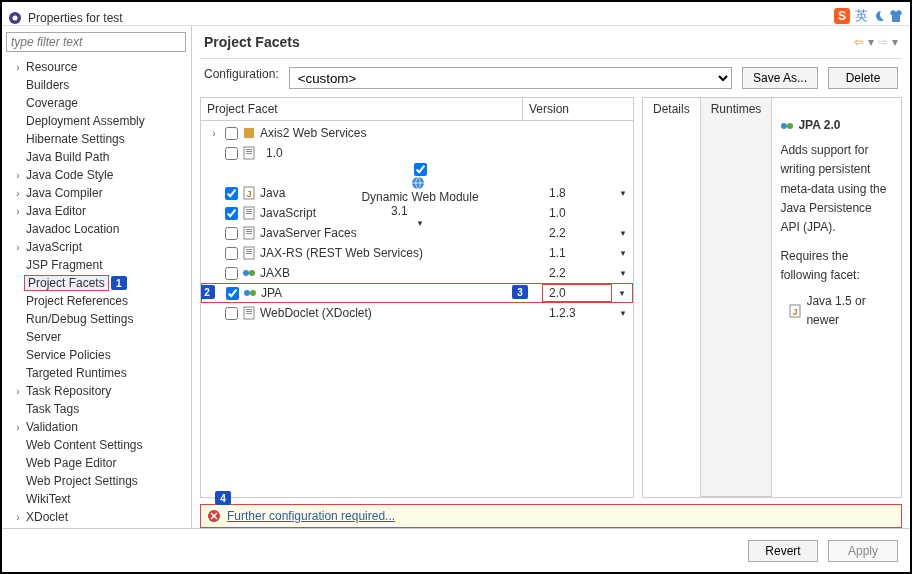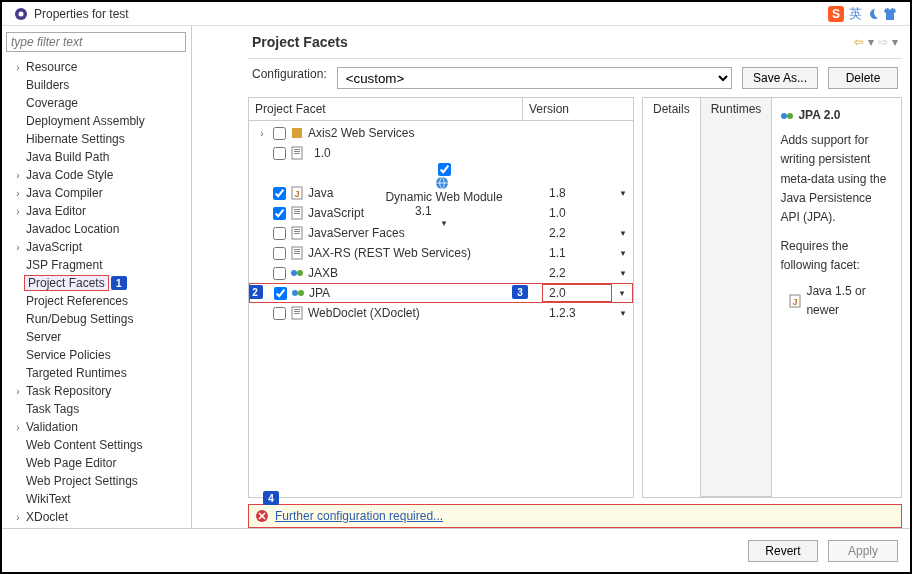--- a/index.html
+++ b/index.html
@@ -1,22 +1,22 @@
 <!DOCTYPE html>
 <html><head>
 <meta charset="utf-8">
 <style>
 * { box-sizing: border-box; margin: 0; padding: 0; }
 body { font-family: "Segoe UI", Tahoma, sans-serif; font-size: 12px; background: #fff; color: #333; }
 .window { width: 912px; height: 574px; border: 2px solid #000; position: relative; overflow: hidden; }
-.titlebar { height: 24px; display: flex; align-items: center; padding: 0 12px; border-bottom: 1px solid #ddd; }
+.titlebar { height: 24px; display: flex; align-items: flex-end; padding: 0 6px; border-bottom: 1px solid #ddd; }
 .titlebar .icon { width: 14px; height: 14px; margin-right: 6px; display: flex; align-items: center; justify-content: center; }
 .titlebar .title { flex: 1; font-size: 12px; }
 .titlebar .right-icons { display: flex; align-items: center; gap: 2px; }
-.body { display: flex; height: 502px; gap: 48px; }
+.body { display: flex; height: 502px; }
 .sidebar { width: 190px; border-right: 1px solid #ccc; padding: 4px 0; overflow: hidden; }
 .filter-box { margin: 2px 4px 6px 4px; }
 .filter-box input { width: 180px; height: 20px; border: 1px solid #aaa; padding: 2px 4px; font-size: 12px; color: #888; font-style: italic; }
 .tree { padding-left: 4px; }
 .tree-row { display: flex; align-items: center; height: 18px; cursor: default; padding-left: 6px; }
 .tree-row .exp { width: 12px; text-align: center; color: #666; font-size: 10px; }
 .tree-row .lbl { padding-left: 2px; }
 .tree-row.selected { }
 .tree-row.selected .lbl { border: 1px solid #d44; padding: 0 3px; background: #eef; }
 .callout { display: inline-flex; align-items: center; justify-content: center; width: 16px; height: 14px; background: #1a4ec8; color: #fff; font-size: 10px; font-weight: bold; border-radius: 2px; margin-left: 2px; }
@@ -44,21 +44,21 @@
 .facet-row .ver { width: 70px; padding-left: 6px; }
 .facet-row .vdd { width: 20px; text-align: center; color: #333; font-size: 9px; }
 .facet-row.hl { border: 1px solid #d44; height: 20px; }
 .callout-abs { position: absolute; left: -5px; top: 1px; }
 .callout-abs3 { position: absolute; right: 104px; top: 1px; }
 .details-panel { width: 260px; border: 1px solid #ccc; display: flex; flex-direction: row; }
 .tabs { display: flex; border-bottom: 1px solid #ccc; }
 .tab { padding: 4px 10px; border-right: 1px solid #ccc; background: #f4f4f4; font-size: 12px; cursor: default; }
 .tab.active { background: #fff; border-bottom: 1px solid #fff; margin-bottom: -1px; }
 .details-body { padding: 8px; font-size: 12px; line-height: 1.6; }
-.details-title { font-weight: bold; display: flex; align-items: center; gap: 4px; margin-bottom: 6px; }
+.details-title { font-weight: bold; display: flex; align-items: center; gap: 4px; margin-bottom: 6px; margin-top: 10px; }
 .req-item { display: flex; align-items: center; gap: 4px; margin-top: 6px; padding-left: 8px; }
 .warnbar { margin-top: 6px; border: 1px solid #d44; background: #fefbe6; padding: 4px 6px; display: flex; align-items: center; gap: 6px; position: relative; }
 .warnbar a { color: #2a5db0; text-decoration: underline; }
 .warnbar .err-ico { width: 14px; height: 14px; }
 .callout4 { position: absolute; top: -14px; left: 12px; }
 .footer { height: 44px; border-top: 1px solid #ccc; display: flex; justify-content: flex-end; align-items: center; gap: 10px; padding: 0 12px; }
 svg { display: block; }
 </style>
 </head>
 <body>

